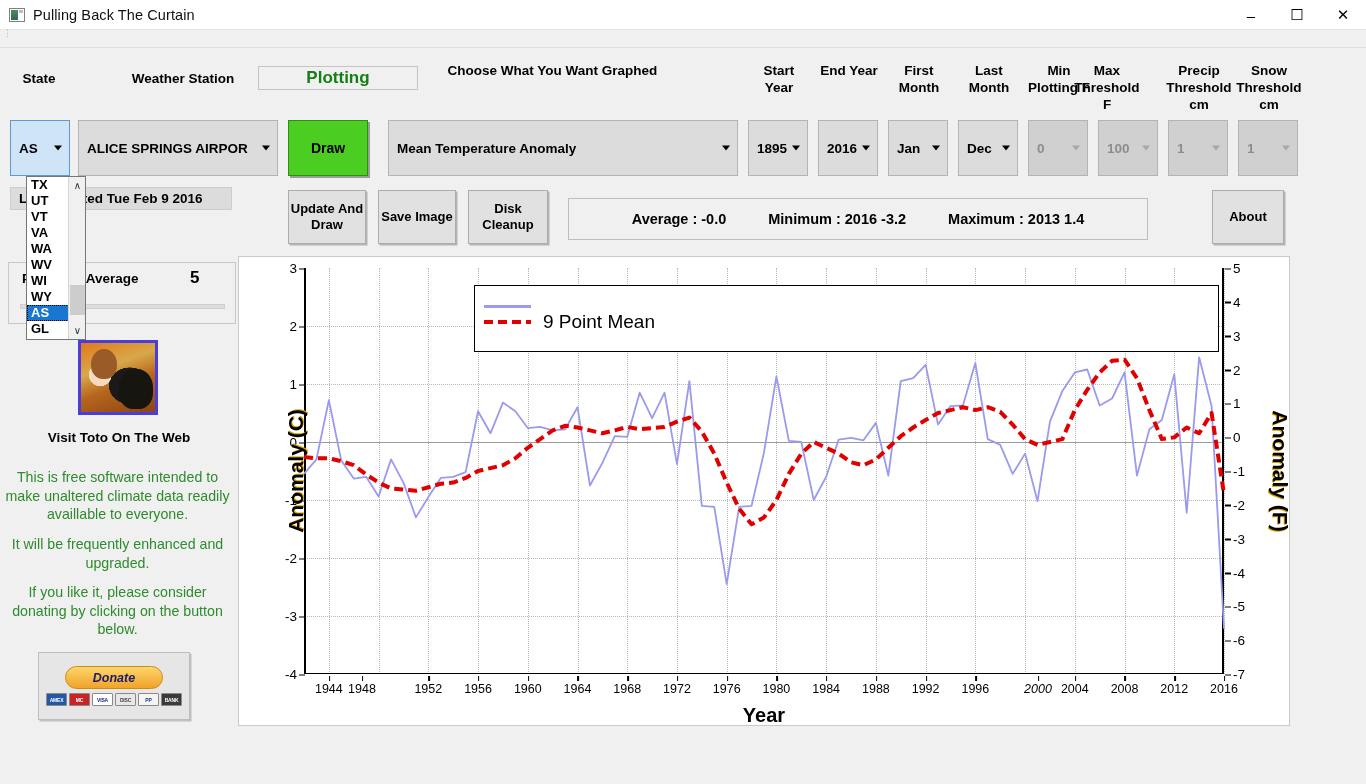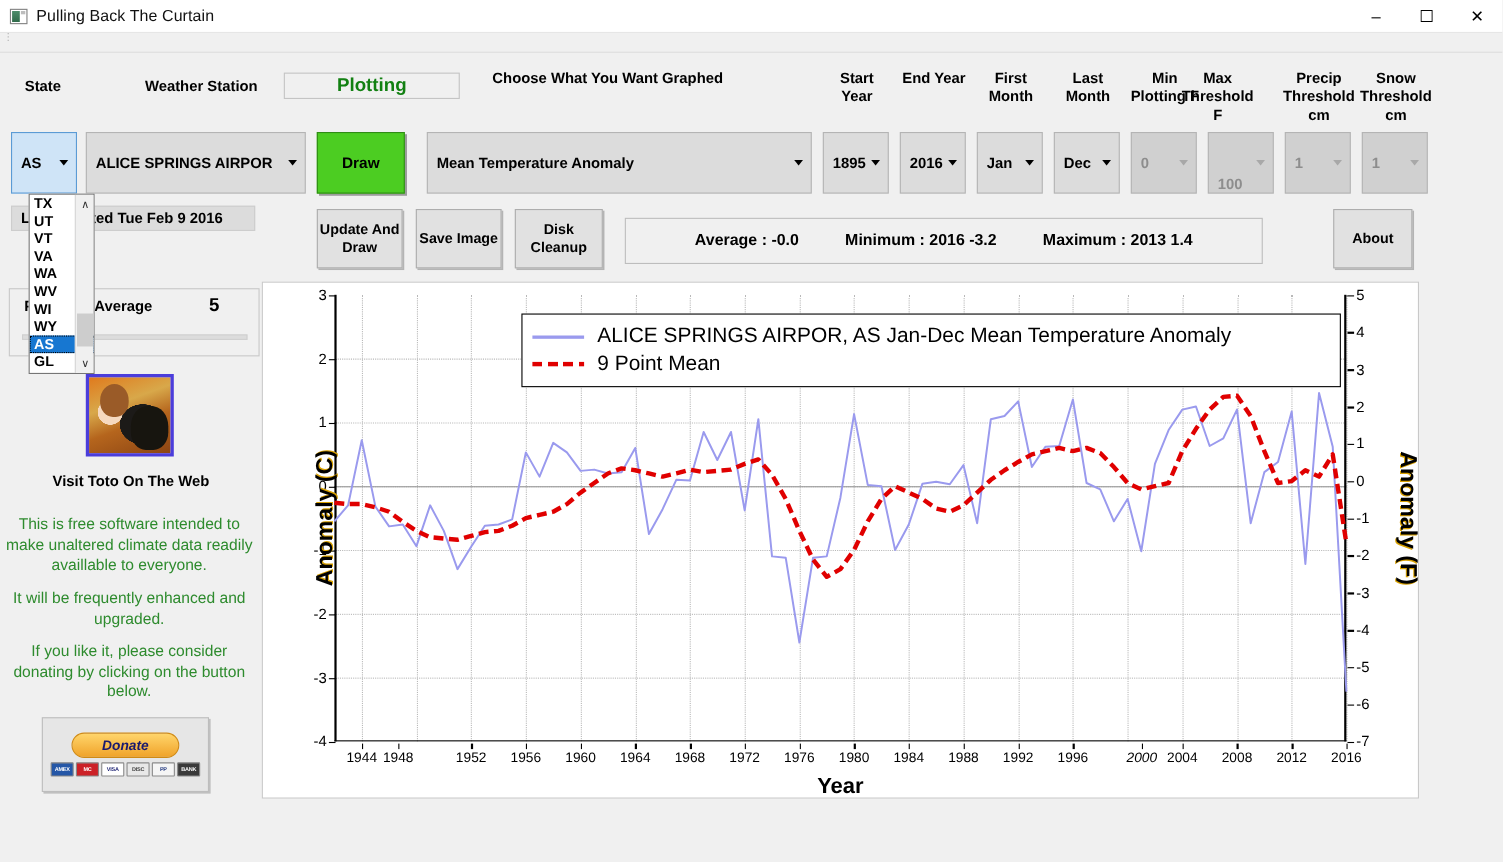--- a/index.html
+++ b/index.html
@@ -318,21 +318,21 @@
   <span class="arrow"></span>
 </div>
 <div class="combo" style="left:958px;top:120px;width:60px;height:56px;">
   <span>Dec</span>
   <span class="arrow"></span>
 </div>
 <div class="combo disabled" style="left:1028px;top:120px;width:60px;height:56px;">
   <span>0</span>
   <span class="arrow"></span>
 </div>
-<div class="combo disabled" style="left:1098px;top:120px;width:60px;height:56px;align-items:flex-end;">
+<div class="combo disabled" style="left:1098px;top:120px;width:60px;height:56px;">
   <span>100</span>
   <span class="arrow"></span>
 </div>
 <div class="combo disabled" style="left:1168px;top:120px;width:60px;height:56px;">
   <span>1</span>
   <span class="arrow"></span>
 </div>
 <div class="combo disabled" style="left:1238px;top:120px;width:60px;height:56px;">
   <span>1</span>
   <span class="arrow"></span>
@@ -459,21 +459,20 @@
         <div class="xtick" style="left: 870.27px;">2012</div>
         <div class="xtick" style="left: 920px;">2016</div>
       </div>
     <div id="ylabel-left">Anomaly (C)</div>
     <div id="ylabel-right">Anomaly (F)</div>
     <div id="xlabel">Year</div>
 
     <div id="legend">
       <div class="leg-row">
         <span class="leg-swatch-line"></span>
-        <span class="leg-text">ALICE SPRINGS AIRPOR, AS  Jan-Dec  Mean Temperature Anomaly</span>
       </div>
       <div class="leg-row">
         <span class="leg-swatch-dash"></span>
         <span class="leg-text">9 Point Mean</span>
       </div>
     </div>
   </div>
 </div>
 
 <div id="state-dropdown">

